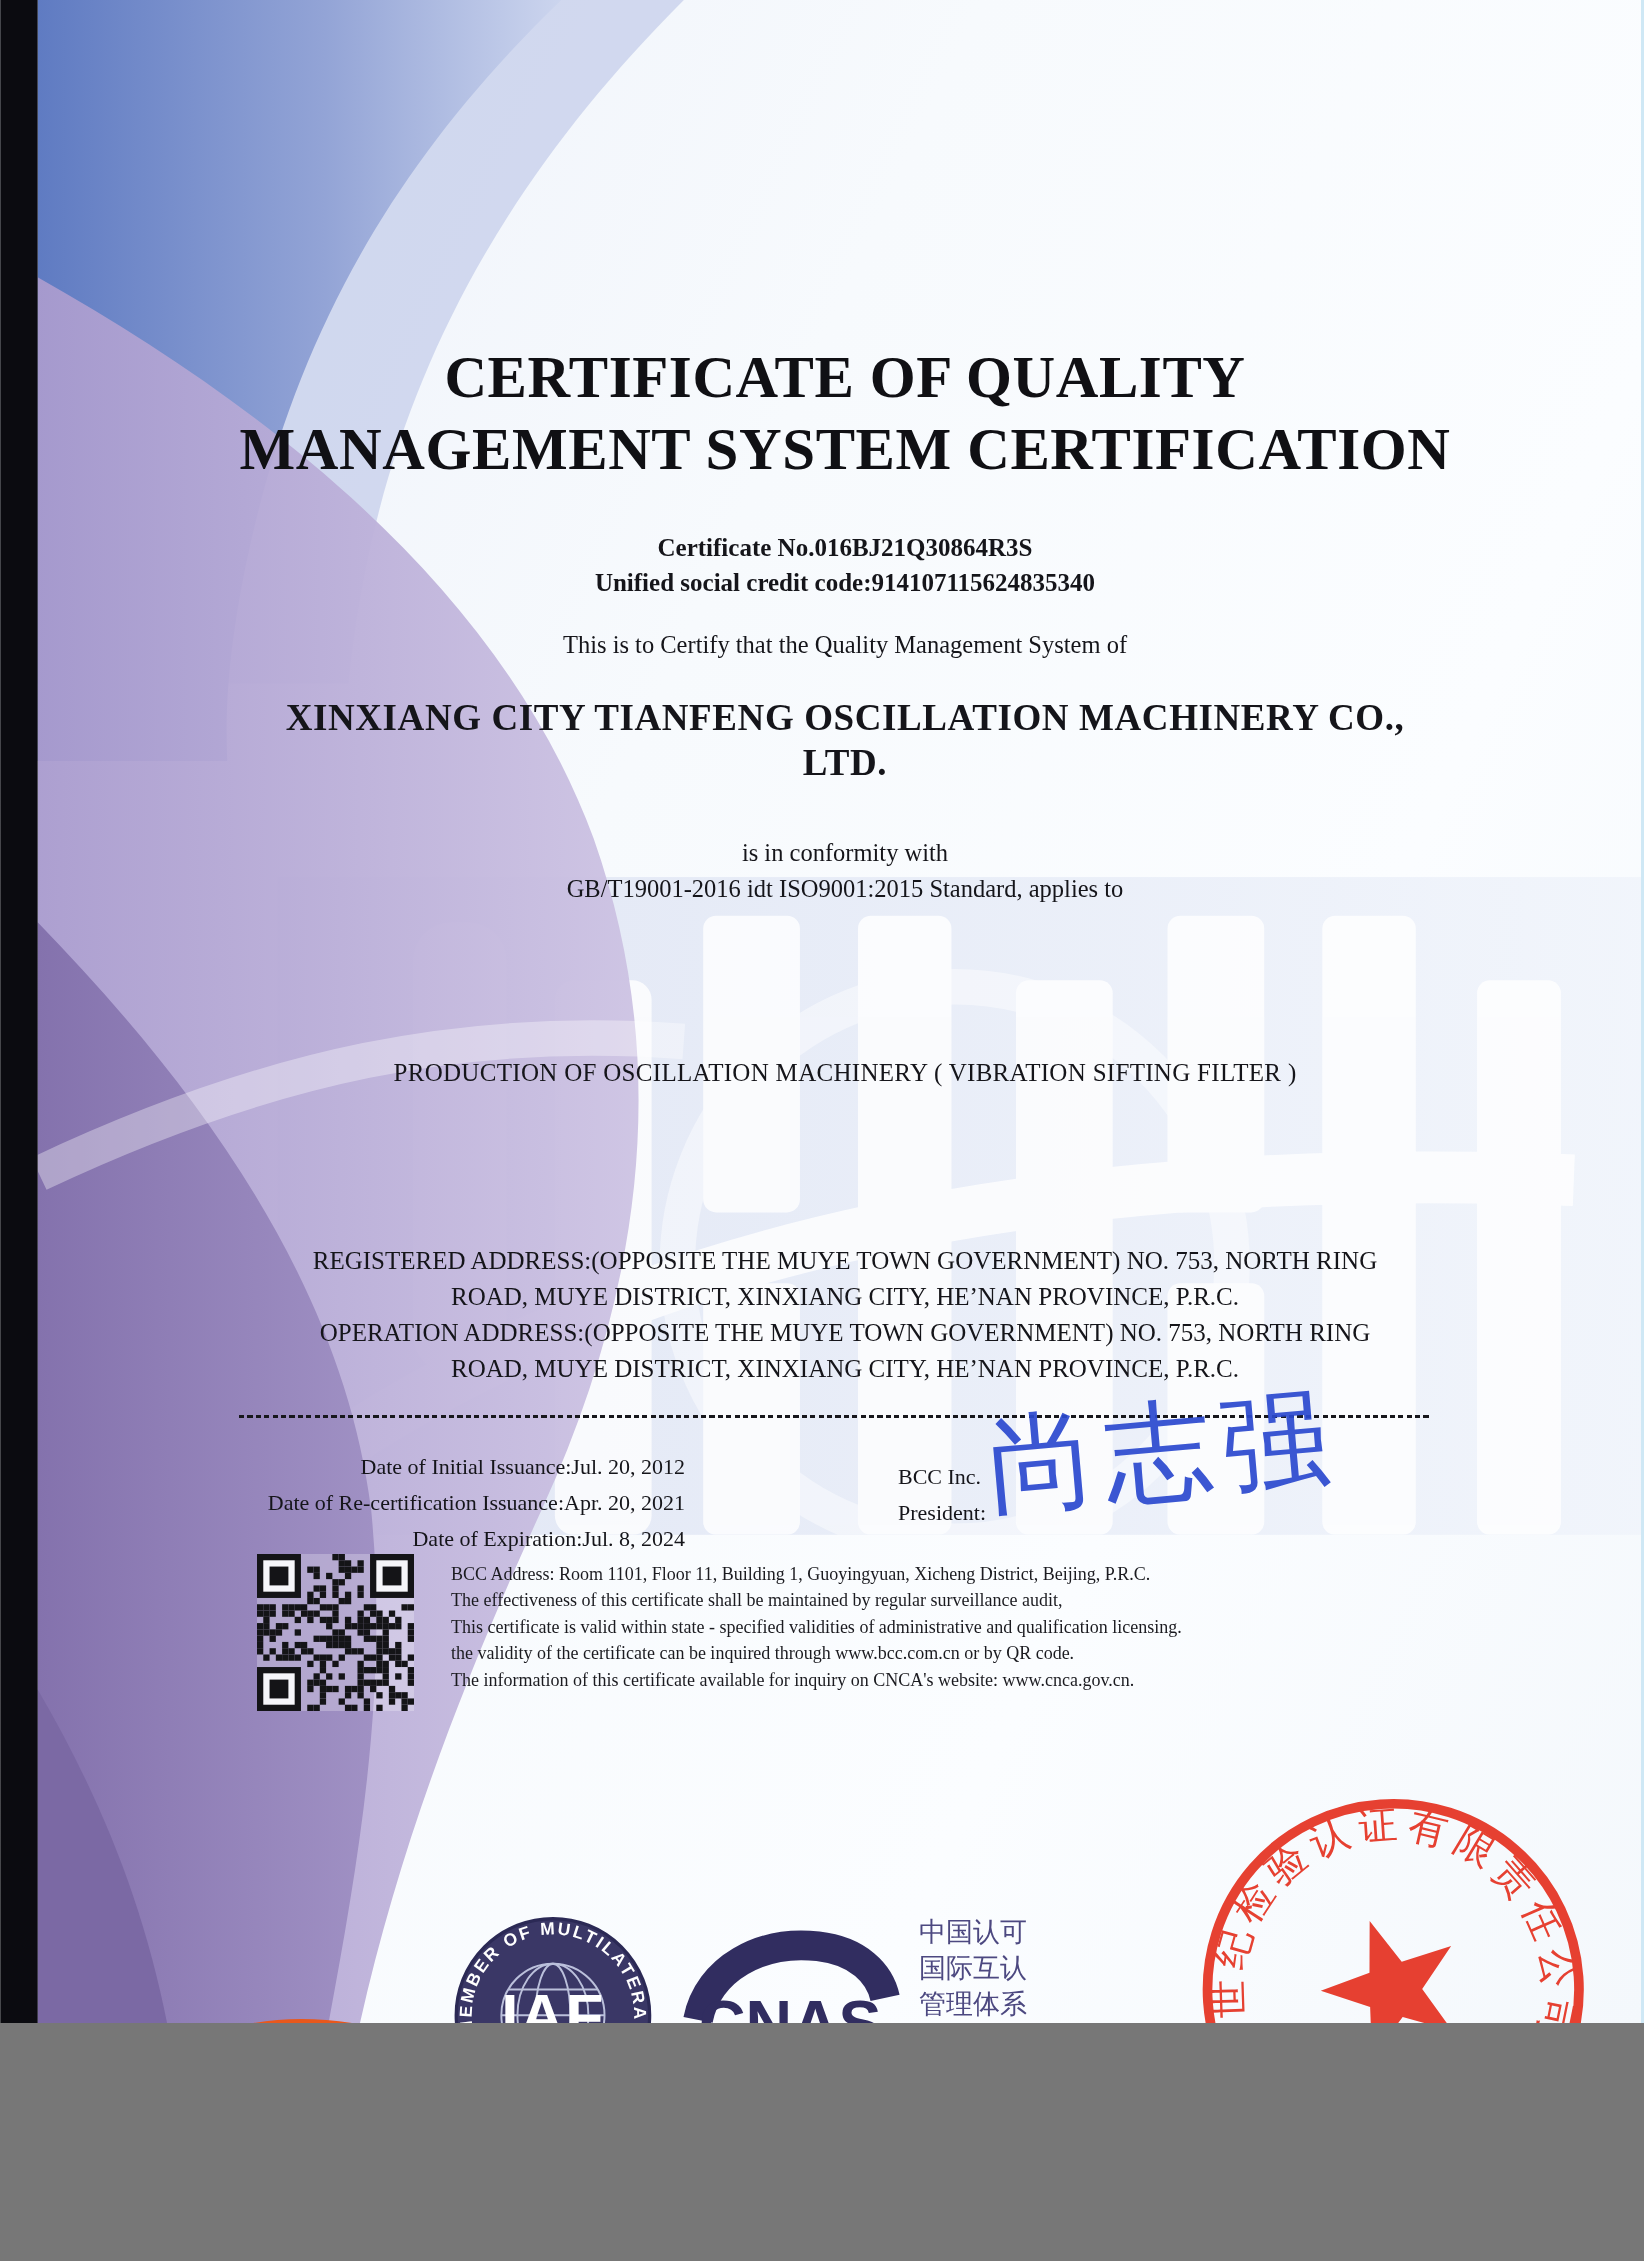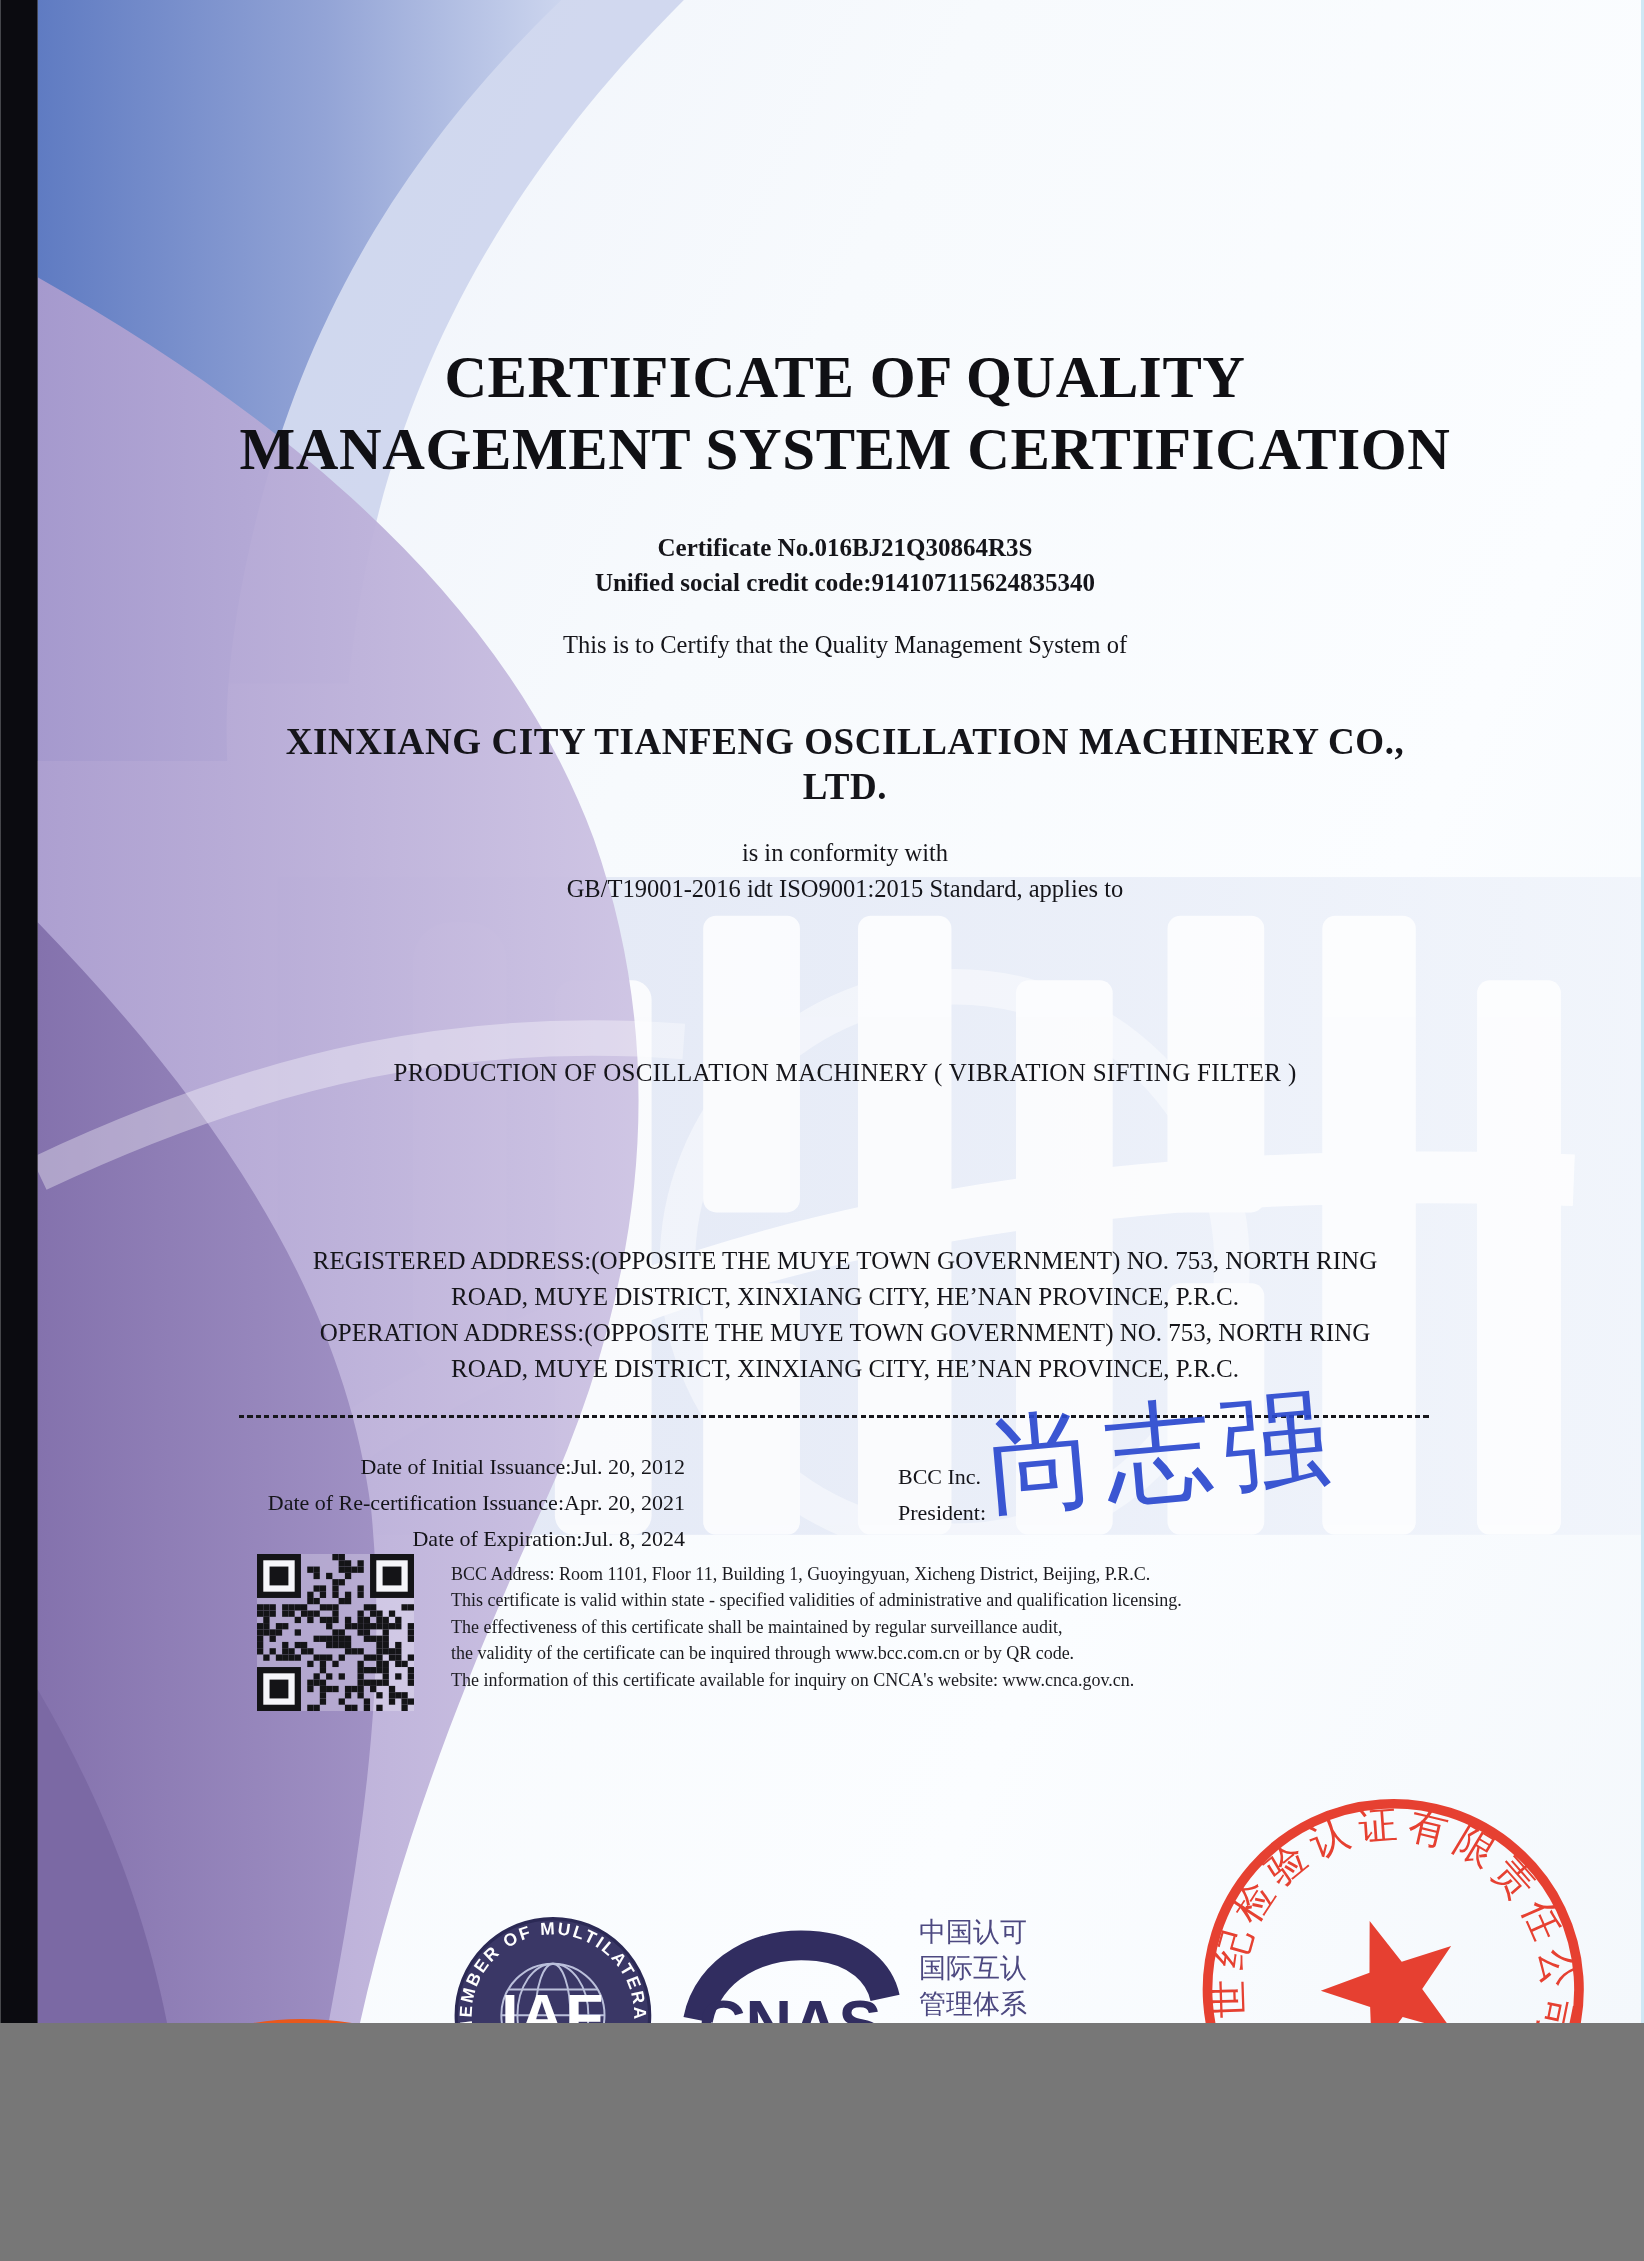--- a/index.html
+++ b/index.html
@@ -4,21 +4,21 @@
 <style>
   html,body{margin:0;padding:0;background:#777;}
   .page{position:relative;width:1645px;height:2023px;background:
     linear-gradient(115deg,#edf1fa 0%,#f7fafd 38%,#fbfdff 70%,#f4f8fc 100%);
     overflow:hidden;font-family:"Liberation Serif","DejaVu Serif",serif;color:#15151a;}
   .abs{position:absolute;}
   .ctr{left:129px;width:1432px;text-align:center;}
   .title{font-size:59px;font-weight:bold;line-height:72px;letter-spacing:0.6px;color:#101014;}
   .certno{font-size:25px;font-weight:bold;line-height:35px;}
   .body38{font-size:24.5px;line-height:32px;}
-  .company{font-size:37px;font-weight:bold;line-height:45px;letter-spacing:0.6px;margin-top:24px;}
+  .company{font-size:37px;font-weight:bold;line-height:45px;letter-spacing:0.6px;}
   .scope{font-size:25px;letter-spacing:0.3px;}
   .addr{font-size:25px;line-height:36px;}
   .dotted-sep{left:239px;top:1415px;width:1190px;height:3.2px;
     background:repeating-linear-gradient(90deg,#17171c 0 5.2px,transparent 5.2px 8.4px);}
   .dates{left:128px;top:1449px;width:557px;text-align:right;font-size:22px;line-height:36px;}
   .issuer{left:898px;top:1449px;font-size:22px;line-height:36px;margin-top:10px;}
   .signature{left:987px;top:1380px;font-size:108px;color:#2b49cf;
     font-family:"DejaVu Sans",sans-serif;transform:rotate(-5deg);letter-spacing:9px;opacity:.92;}
   .fineprint{left:451px;top:1561px;font-size:18px;line-height:26.4px;color:#1b1b20;}
   .bcc-word{left:174px;top:1962px;font-size:111px;line-height:111px;font-weight:bold;
@@ -349,22 +349,22 @@
         <rect x="175.68" y="0" width="68.32" height="68.32" fill="#141417"></rect>
         <rect x="185.44" y="9.76" width="48.8" height="48.8" fill="#f6f6fa"></rect>
         <rect x="195.2" y="19.52" width="29.28" height="29.28" fill="#141417"></rect>
         <rect x="0" y="175.68" width="68.32" height="68.32" fill="#141417"></rect>
         <rect x="9.76" y="185.44" width="48.8" height="48.8" fill="#f6f6fa"></rect>
         <rect x="19.52" y="195.2" width="29.28" height="29.28" fill="#141417"></rect>
       </svg></div>
 
   <div class="abs fineprint">
     <div>BCC Address: Room 1101, Floor 11, Building 1, Guoyingyuan, Xicheng District, Beijing, P.R.C.</div>
+    <div>The effectiveness of this certificate shall be maintained by regular surveillance audit,</div>
     <div>This certificate is valid within state - specified validities of administrative and qualification licensing.</div>
-    <div>The effectiveness of this certificate shall be maintained by regular surveillance audit,</div>
     <div>the validity of the certificate can be inquired through www.bcc.com.cn or by QR code.</div>
     <div>The information of this certificate available for inquiry on CNCA's website: www.cnca.gov.cn.</div>
   </div>
 
 
   <svg class="abs" style="left:0;top:1767px" width="1645" height="494" viewBox="0 0 2550 766">
 
     <g fill="none" stroke="#e8581d">
       <path d="M282,448 Q430,372 622,428" stroke-width="27"></path>
       <path d="M282,468 Q372,420 462,424" stroke-width="13"></path>

